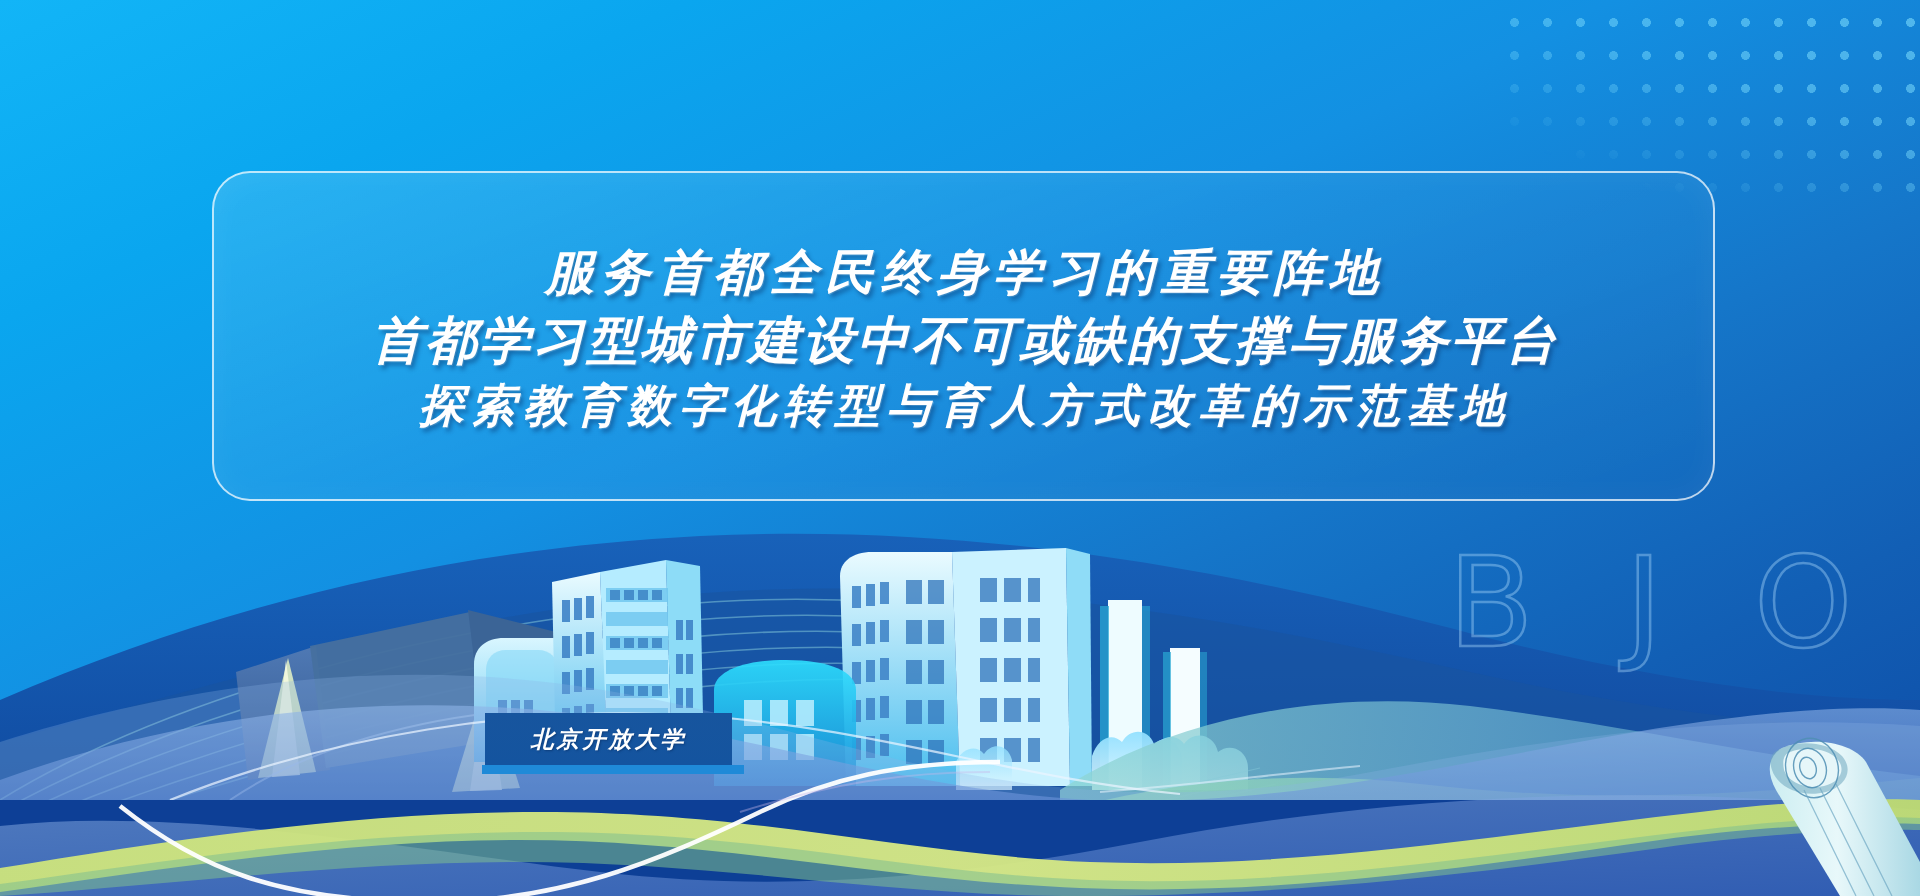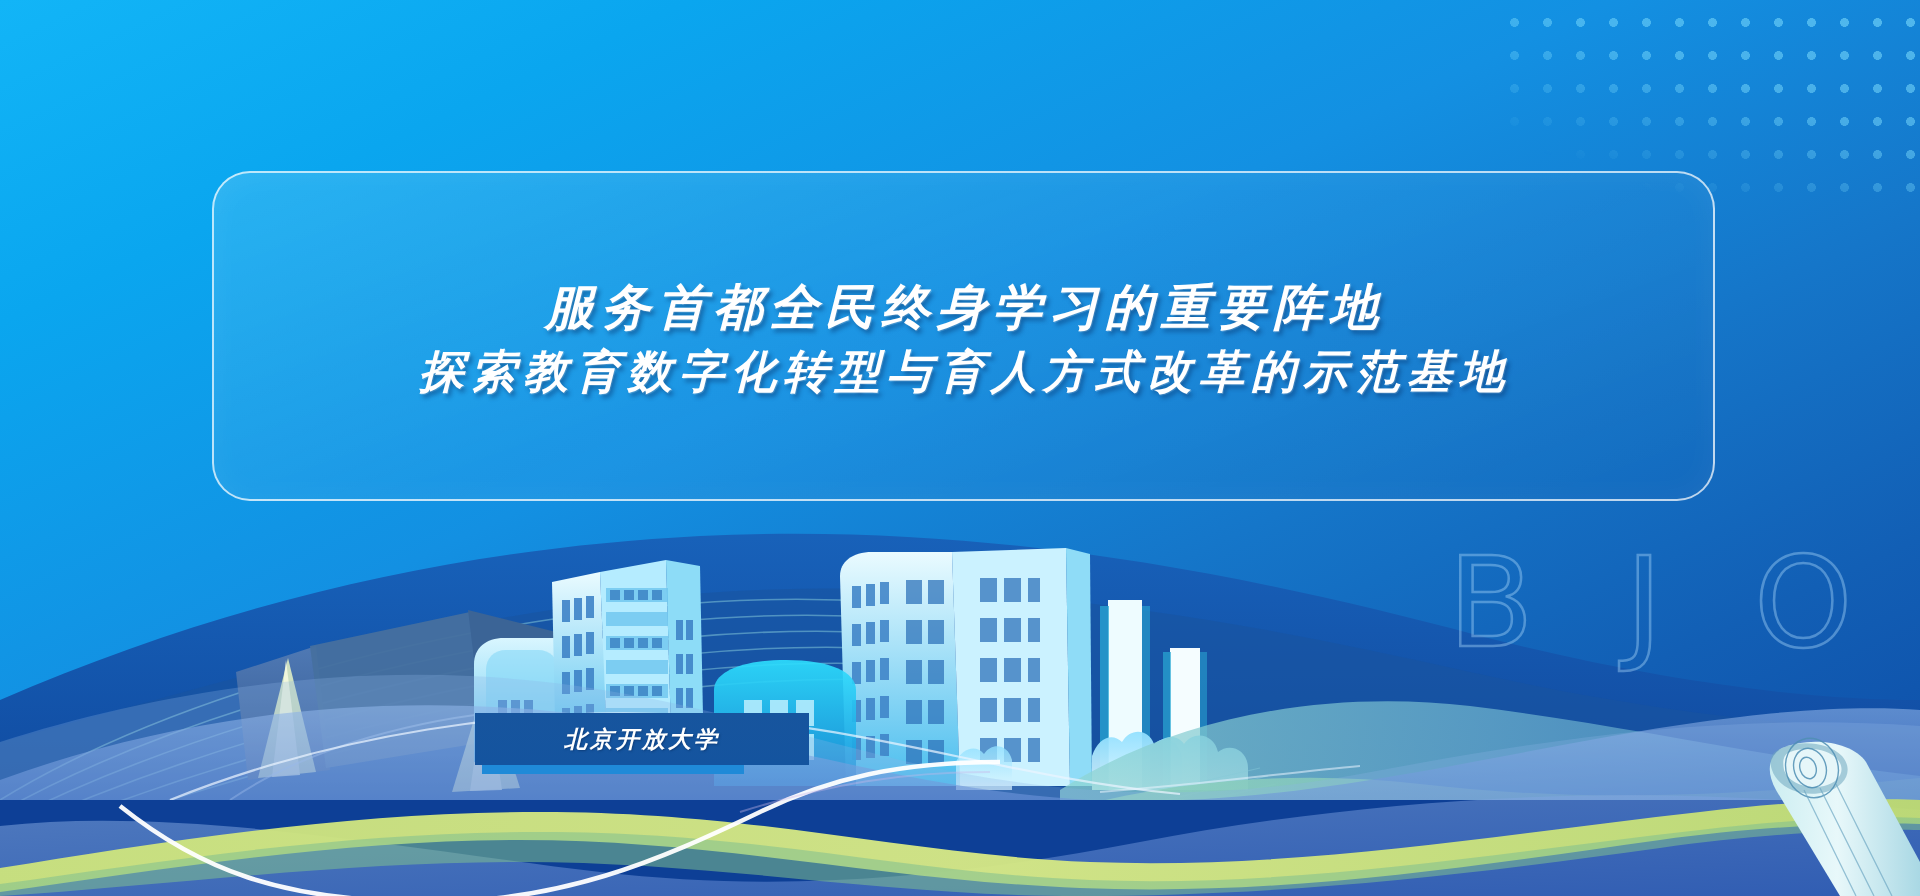--- a/index.html
+++ b/index.html
@@ -64,21 +64,21 @@
     font-family:"DejaVu Sans", sans-serif;
     font-size:125px; font-weight:400; letter-spacing:26px;
     color:transparent;
     -webkit-text-stroke:2.5px rgba(168,214,250,0.42);
     line-height:1;
     white-space:nowrap;
   }
 
   
   #sign {
-    position:absolute; left:475px; top:713px; width:334px; height:52px;
+    position:absolute; left:485px; top:713px; width:247px; height:52px;
     background:linear-gradient(180deg,#17559e 0%, #14549f 100%);
     display:flex; align-items:center; justify-content:center;
   }
   #sign .sign-text {
     color:#ffffff;
     font-family:"DejaVu Serif", serif;
     font-weight:700; font-style:italic;
     font-size:23px; letter-spacing:3px;
     white-space:nowrap;
     text-shadow:1px 1px 2px rgba(8,40,90,0.5);
@@ -404,20 +404,21 @@
   </svg>
 
   <div id="bjou">
     <div class="wm">B J O U</div>
   </div>
 
   <div id="panel"></div>
 
   <div id="headline">
     <div class="hl-line l1">服务首都全民终身学习的重要阵地</div>
+    <div class="hl-line l2">首都学习型城市建设中不可或缺的支撑与服务平台</div>
     <div class="hl-line l3">探索教育数字化转型与育人方式改革的示范基地</div>
   </div>
 
   <div id="sign">
     <span class="sign-text">北京开放大学</span>
   </div>
   <div id="sign-base"></div>
 
 </div>
 

